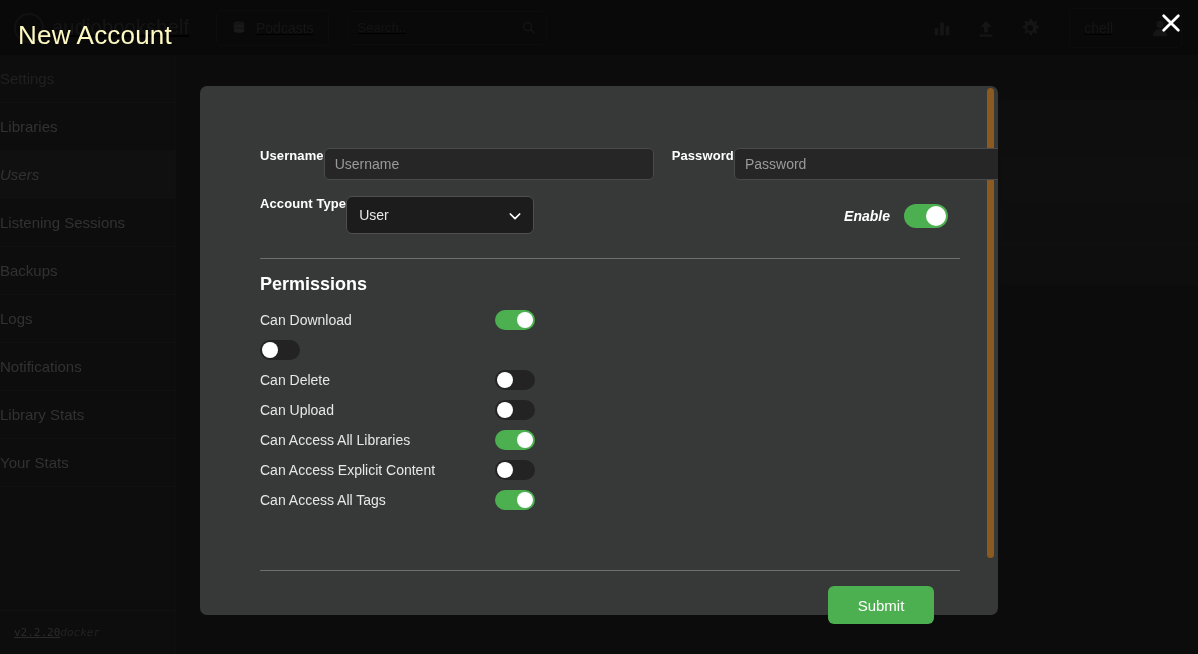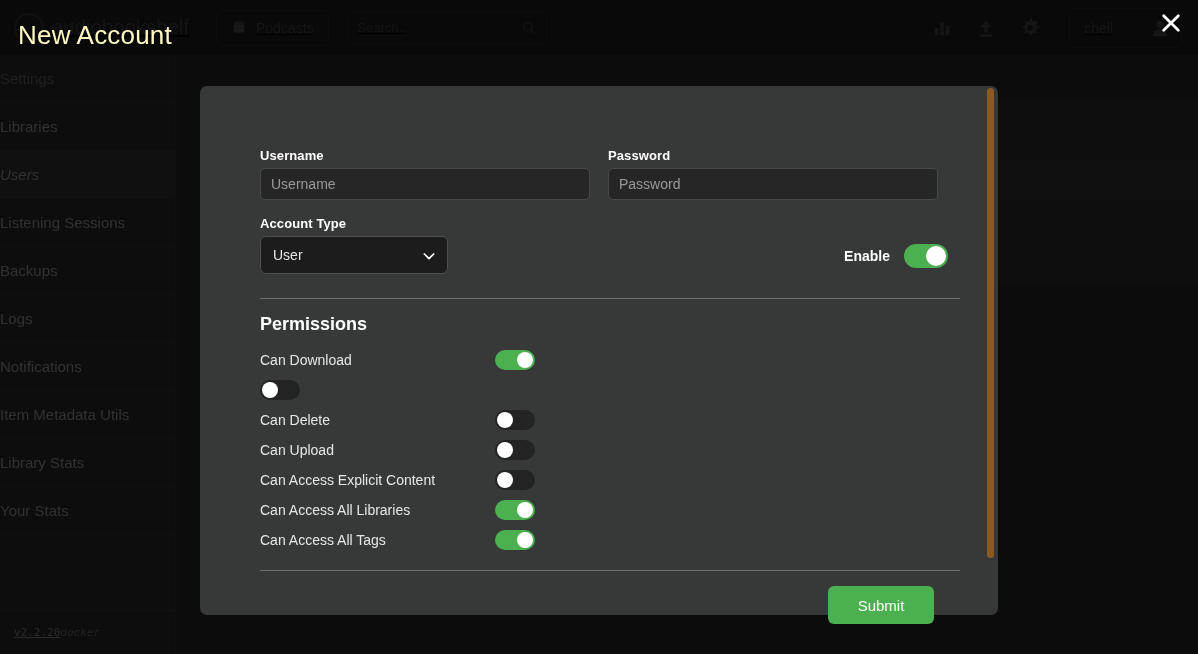--- a/index.html
+++ b/index.html
@@ -124,21 +124,21 @@
   }
   .modal-body { position: absolute; inset: 0; padding: 62px 50px 0 60px; }
 
   .scrollbar {
     position: absolute; right: 4px; top: 2px;
     width: 7px; height: 470px;
     background: #8a5a20; border-radius: 4px;
   }
 
   .row { display: flex; gap: 18px; }
-  .field { display: flex; flex-direction: column; }
+  .field { display: flex; }
   .field-label {
     color: #fff; font-size: 13px; font-weight: bold;
     margin-bottom: 5px; letter-spacing: .1px;
   }
   .text-input {
     height: 32px; width: 330px;
     background: #262626;
     border: 1px solid #4a4a4a;
     border-radius: 5px;
     color: #d8d8d8; font-size: 14px;
@@ -158,20 +158,21 @@
     display: flex; align-items: center;
     padding: 0 12px;
     color: #e8e8e8; font-size: 14px;
     cursor: pointer;
   }
   .select-box .chev { position: absolute; right: 10px; top: 11px; width: 16px; height: 16px; }
 
   .enable-wrap {
     margin-left: auto; display: flex; align-items: center; gap: 14px;
     padding-bottom: 6px;
+    font-style: italic;
   }
   .enable-label { color: #fff; font-size: 14px; font-weight: bold; }
 
   .divider { height: 1px; background: #9a9a9a; opacity: .55; }
   .divider.top { margin: 24px 0 0 0; width: 700px; }
   .divider.bottom { margin: 0; width: 700px; position: absolute; left: 60px; top: 484px; }
 
   .perm-title {
     color: #fff; font-size: 18px; font-weight: bold;
     margin-top: 15px; margin-bottom: 10px;
@@ -288,23 +289,20 @@
       <div class="sb-item">
           <span>Backups</span>
         </div>
       <div class="sb-item">
           <span>Logs</span>
         </div>
       <div class="sb-item">
           <span>Notifications</span>
         </div>
       <div class="sb-item">
-          <span>Item Metadata Utils</span>
-        </div>
-      <div class="sb-item">
           <span>Library Stats</span>
         </div>
       <div class="sb-item">
           <span>Your Stats</span>
         </div>
 
       <div class="sb-foot">
         <span class="sb-ver">v2.2.20</span>
         <span class="sb-docker">docker</span>
       </div>
@@ -378,32 +376,32 @@
             <span class="knob"></span>
           </span>
       </div>
       <div class="perm-row">
         <span class="perm-label">Can Upload</span>
         <span class="toggle off">
             <span class="knob"></span>
           </span>
       </div>
       <div class="perm-row">
+        <span class="perm-label">Can Access All Libraries</span>
+        <span class="toggle on">
+            <span class="knob"></span>
+          </span>
+      </div>
+      <div class="perm-row">
         <span class="perm-label">Can Access Explicit Content</span>
         <span class="toggle off">
             <span class="knob"></span>
           </span>
       </div>
       <div class="perm-row">
-        <span class="perm-label">Can Access All Libraries</span>
-        <span class="toggle on">
-            <span class="knob"></span>
-          </span>
-      </div>
-      <div class="perm-row">
         <span class="perm-label">Can Access All Tags</span>
         <span class="toggle on">
             <span class="knob"></span>
           </span>
       </div>
     </div>
 
     <div class="divider bottom"></div>
   </div>
 

